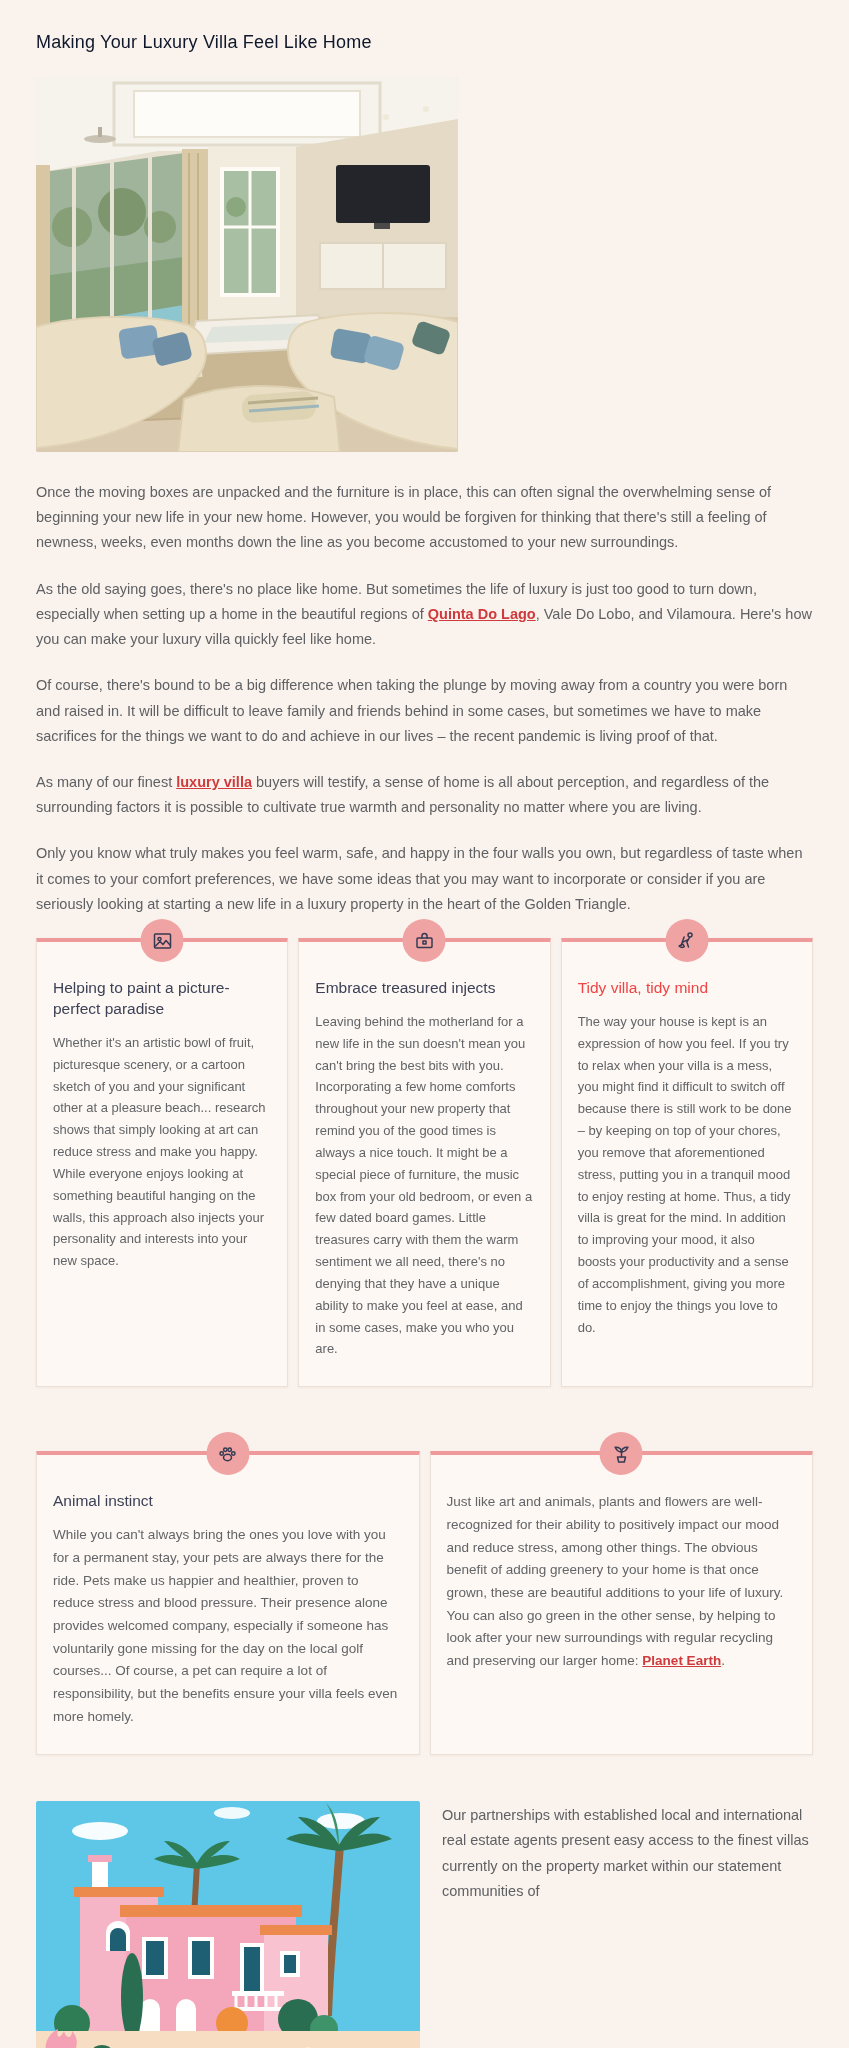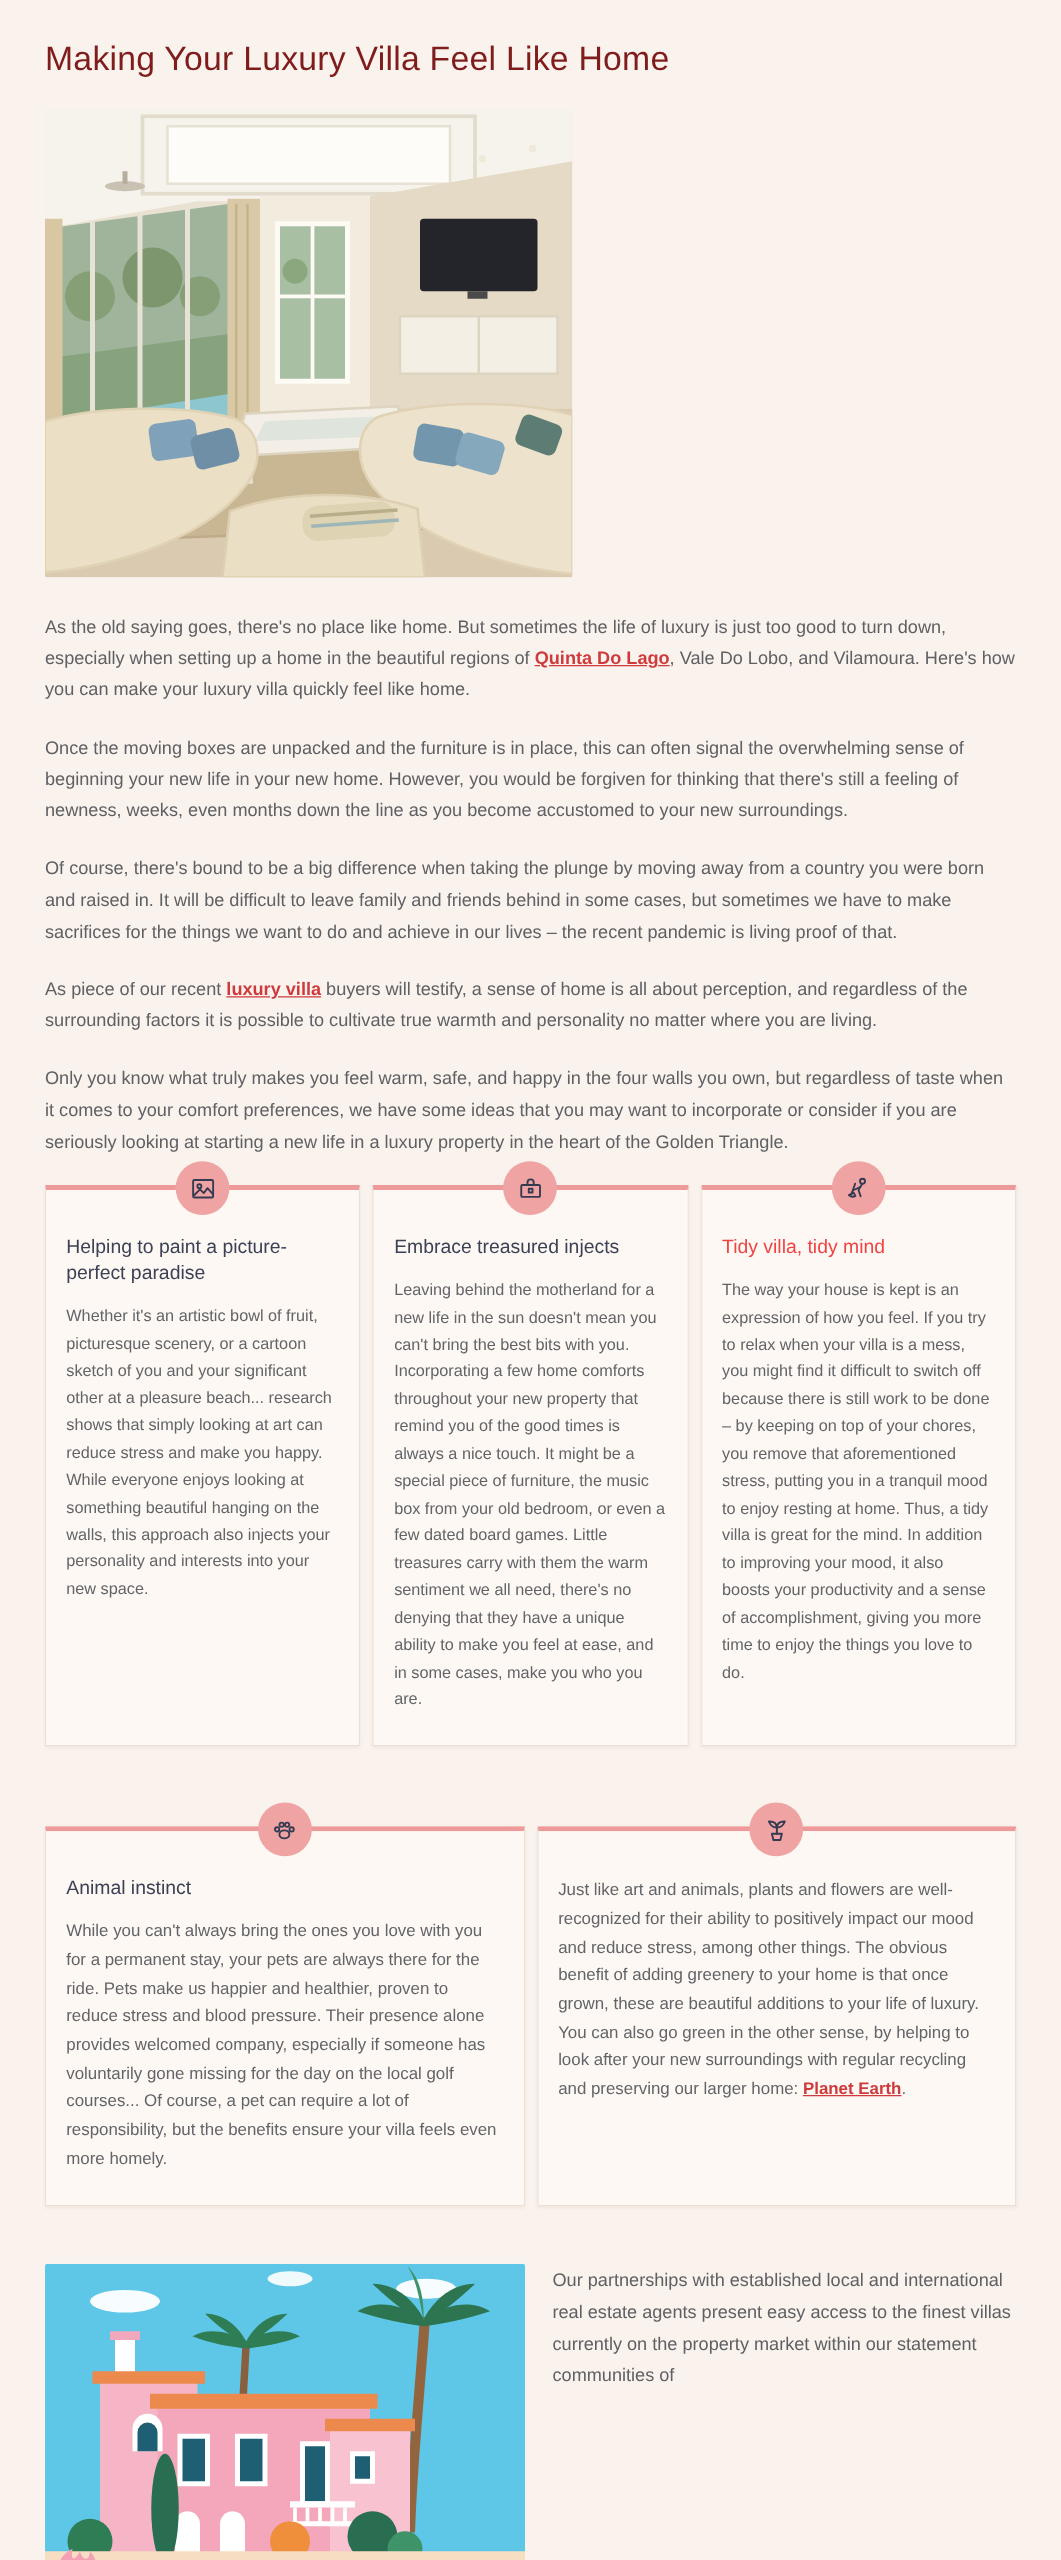--- a/index.html
+++ b/index.html
@@ -6,21 +6,21 @@
   html,body { margin:0; padding:0; }
   body {
     width:849px; min-height:2048px;
     background:#faf3ed;
     font-family:"Liberation Sans", sans-serif;
     color:#5f6064;
   }
   .page { padding:26px 36px 18px; }
 
   h1.page-title {
-    font-size:27px; font-weight:400; color:#7f1d1d;
+    font-size:18px; font-weight:400; color:#0f172a;
     letter-spacing:.2px; margin:6px 0 24px;
   }
 
   figure { margin:0; }
   .hero-figure { width:422px; height:375px; border-radius:2px; overflow:hidden; }
   .hero-figure svg { display:block; }
 
   .body-copy p {
     font-size:14.5px; line-height:1.74; color:#5f6064;
     margin:0 0 21px;
@@ -124,24 +124,24 @@
       <rect x="378" y="248" width="34" height="26" rx="6" fill="#5d7d74" transform="rotate(20 395 261)"></rect>
 
       <path d="M148,322 C190,306 252,304 298,320 L304,375 L142,375 Z" fill="#eadec5" stroke="#ddd0b2" stroke-width="2"></path>
       <rect x="206" y="316" width="74" height="28" rx="12" fill="#ded4b4" transform="rotate(-4 243 330)"></rect>
       <line x1="212" y1="326" x2="282" y2="321" stroke="#b9ad8a" stroke-width="3"></line>
       <line x1="213" y1="334" x2="283" y2="329" stroke="#9fb6b9" stroke-width="3"></line>
     </svg>
   </figure>
 
   <div class="body-copy" style="margin-top:28px;">
+    <p>Once the moving boxes are unpacked and the furniture is in place, this can often signal the overwhelming sense of beginning your new life in your new home. However, you would be forgiven for thinking that there's still a feeling of newness, weeks, even months down the line as you become accustomed to your new surroundings.</p>
     <p><span>As the old saying goes, there's no place like home. But sometimes the life of luxury is just too good to turn down, especially when setting up a home in the beautiful regions of </span><a class="link">Quinta Do Lago</a><span>, Vale Do Lobo, and Vilamoura. Here's how you can make your luxury villa quickly feel like home.</span></p>
-    <p>Once the moving boxes are unpacked and the furniture is in place, this can often signal the overwhelming sense of beginning your new life in your new home. However, you would be forgiven for thinking that there's still a feeling of newness, weeks, even months down the line as you become accustomed to your new surroundings.</p>
     <p>Of course, there's bound to be a big difference when taking the plunge by moving away from a country you were born and raised in. It will be difficult to leave family and friends behind in some cases, but sometimes we have to make sacrifices for the things we want to do and achieve in our lives – the recent pandemic is living proof of that.</p>
-    <p><span>As piece of our recent </span><a class="link">luxury villa</a><span> buyers will testify, a sense of home is all about perception, and regardless of the surrounding factors it is possible to cultivate true warmth and personality no matter where you are living.</span></p>
+    <p><span>As many of our finest </span><a class="link">luxury villa</a><span> buyers will testify, a sense of home is all about perception, and regardless of the surrounding factors it is possible to cultivate true warmth and personality no matter where you are living.</span></p>
     <p>Only you know what truly makes you feel warm, safe, and happy in the four walls you own, but regardless of taste when it comes to your comfort preferences, we have some ideas that you may want to incorporate or consider if you are seriously looking at starting a new life in a luxury property in the heart of the Golden Triangle.</p>
   </div>
 
   <section class="cards3">
     <article class="card">
       <span class="icon-circle">
         <svg width="22" height="22" viewBox="0 0 22 22">
           <rect x="3" y="4" width="16" height="14" rx="1"></rect>
             <circle cx="8" cy="9" r="1.6"></circle>
             <path d="M4 16 l4.5-4.5 3 3 3-4 4.5 5"></path>

